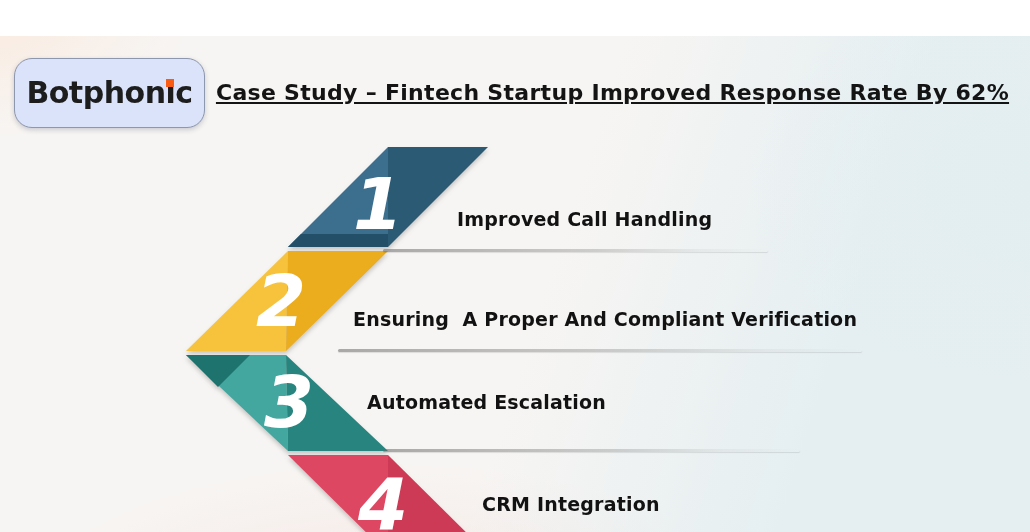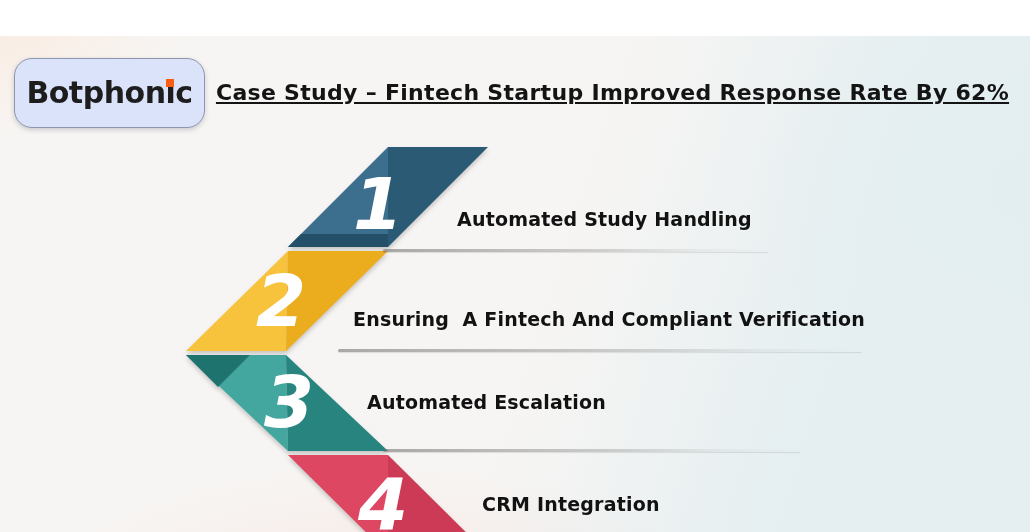--- a/index.html
+++ b/index.html
@@ -101,22 +101,22 @@
 
     <polygon points="288,419 388,419 388,518" fill="#DE4762"></polygon>
     <polygon points="388,419 488,518 388,518" fill="#CC3A56"></polygon>
   </svg>
 
   <div class="num" style="left:378px; top:168px;">1</div>
   <div class="num" style="left:281px; top:265px;">2</div>
   <div class="num" style="left:289px; top:366px;">3</div>
   <div class="num" style="left:383px; top:468px;">4</div>
 
-  <div class="step-label" style="left:457px; top:170px;">Automated Study Handling</div>
-  <div class="step-label" style="left:353px; top:270px;">Ensuring  A Fintech And Compliant Verification</div>
+  <div class="step-label" style="left:457px; top:170px;">Improved Call Handling</div>
+  <div class="step-label" style="left:353px; top:270px;">Ensuring  A Proper And Compliant Verification</div>
   <div class="step-label" style="left:367px; top:353px;">Automated Escalation</div>
   <div class="step-label" style="left:482px; top:455px;">CRM Integration</div>
 
   <div class="divider" style="left:383px; top:213px; width:385px;"></div>
   <div class="divider" style="left:338px; top:313px; width:524px;"></div>
   <div class="divider" style="left:383px; top:413px; width:417px;"></div>
 
 </div>
 
 </body></html>

